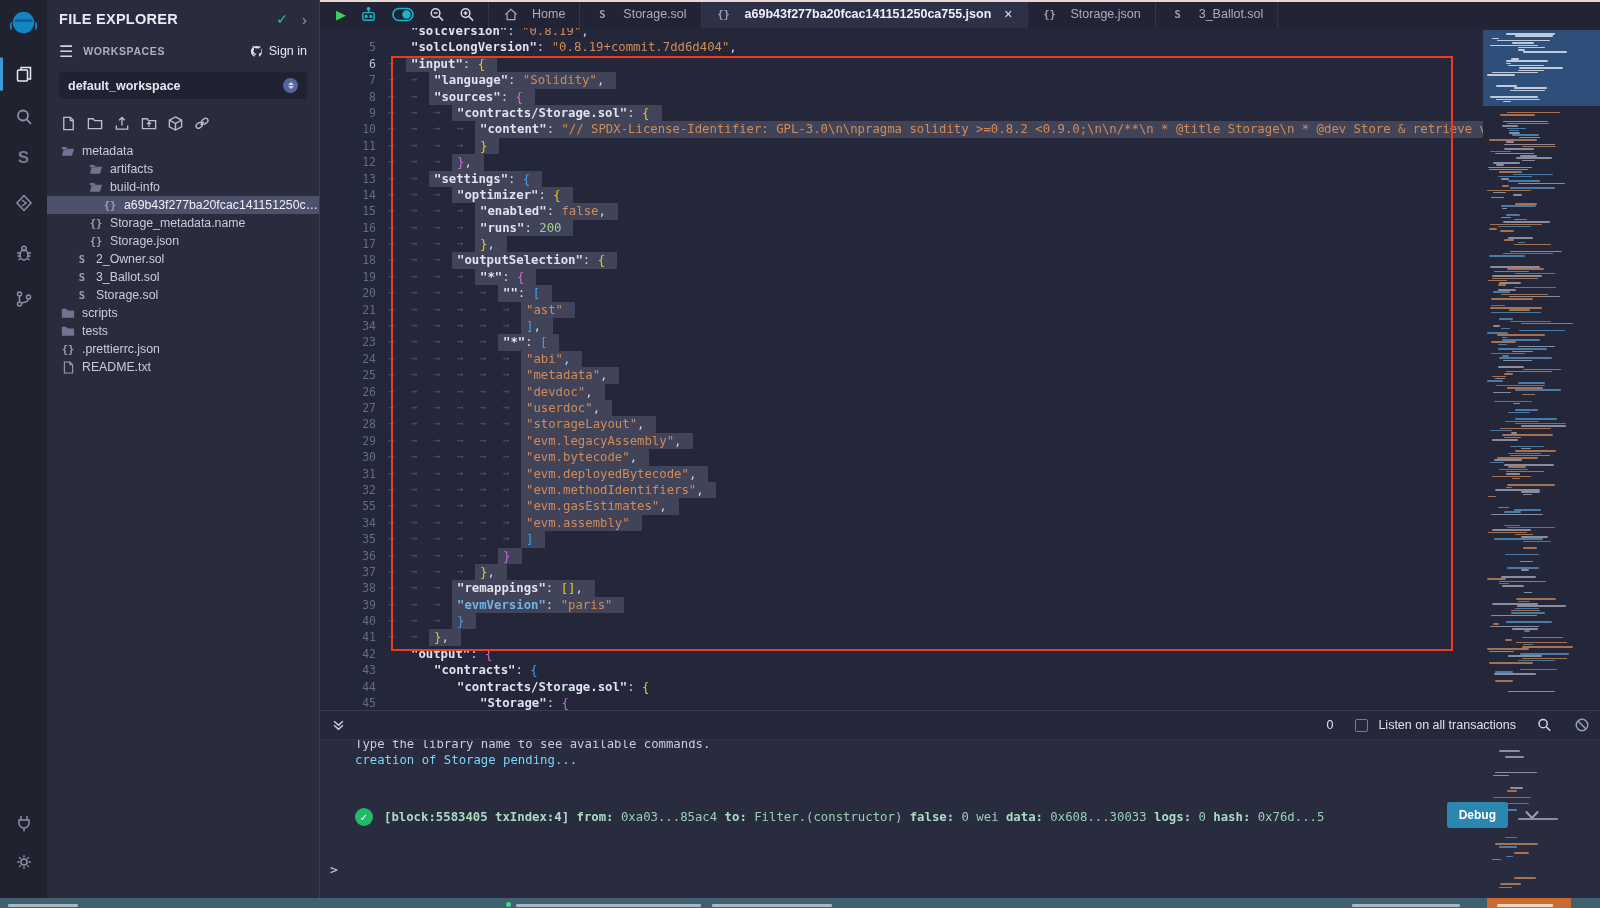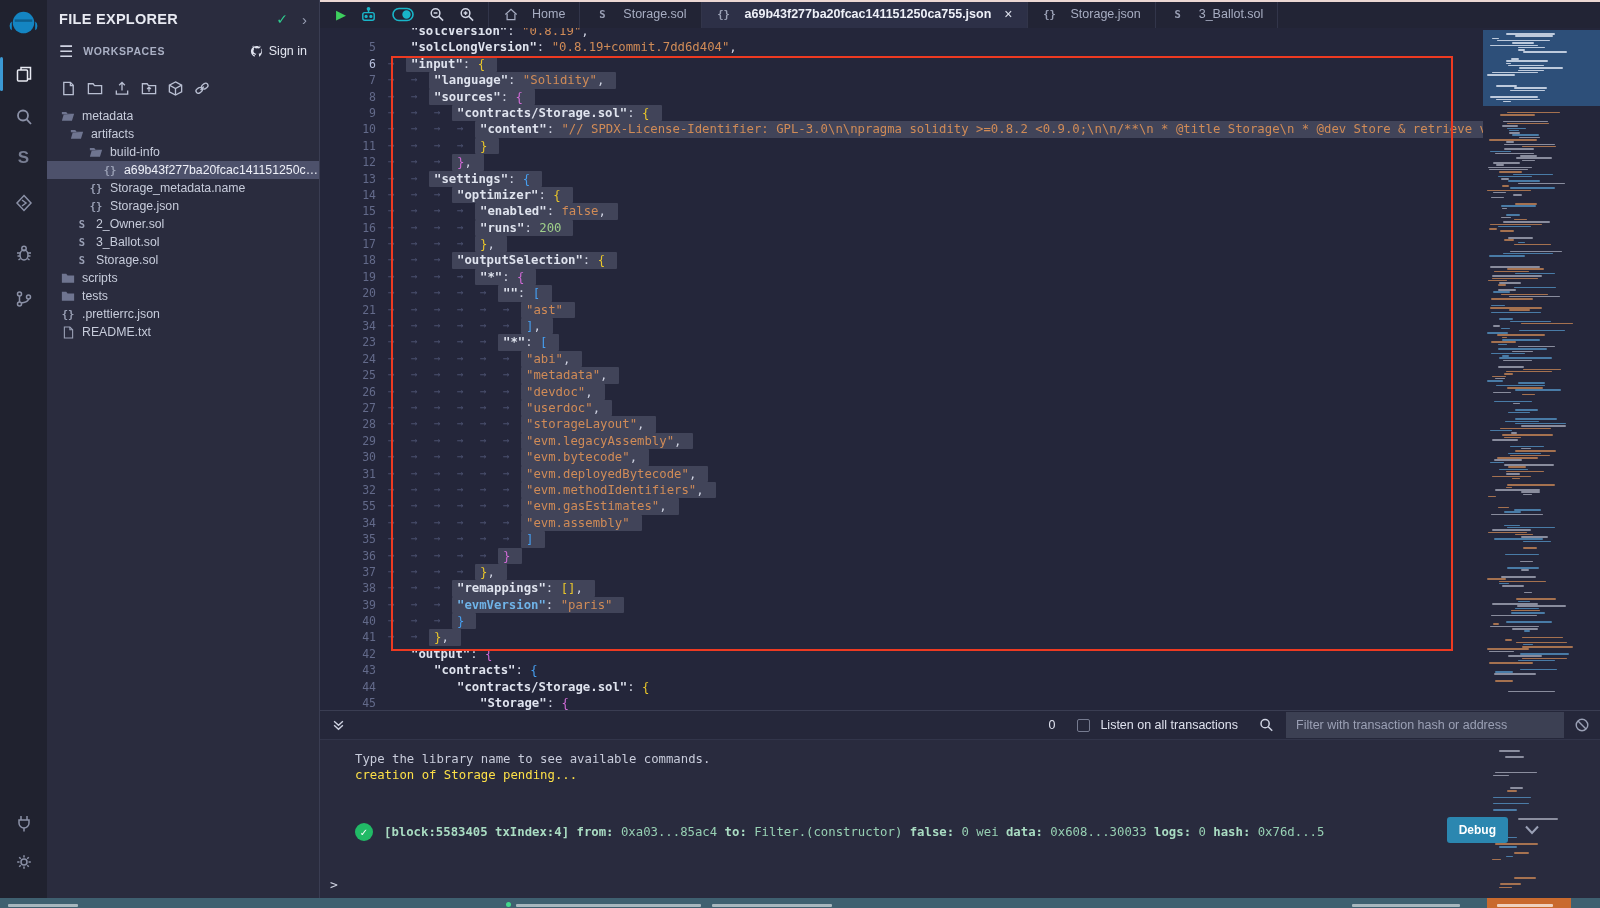--- a/index.html
+++ b/index.html
@@ -80,23 +80,23 @@
   .tt-chevs { margin-left:12px; cursor:pointer; display:flex; flex-direction:column; gap:0px; }
   .tt-right { margin-left:auto; display:flex; align-items:center; }
   .tt-count { font-size:12.5px; color:#dfe2ee; margin-right:22px; }
   .tt-check { width:13px; height:13px; border:1px solid #767b90; border-radius:2px; margin-right:10px; cursor:pointer; }
   .tt-listen { font-size:12.5px; color:#dfe2ee; margin-right:20px; }
   .tt-search { margin-right:12px; display:flex; cursor:pointer; }
   .tt-filter { width:278px; height:26px; background:#3c4053; border:none; color:#dfe2ee; font-size:12.5px; padding:0 10px; font-family:"Liberation Sans", sans-serif; }
   .tt-filter::placeholder { color:#9ba0b5; }
   .tt-ban { margin:0 10px; display:flex; cursor:pointer; }
   .term-minimap { position:absolute; right:0; top:31px; width:117px; height:150px; overflow:hidden; }
-  .term-body { position:absolute; left:0; top:31px; width:1280px; bottom:0; }
+  .term-body { position:absolute; left:0; top:16px; width:1280px; bottom:0; }
   .tlog { font-family:"DejaVu Sans Mono", monospace; font-size:12.3px; color:#c8ccdb; padding-left:35px; line-height:16px; }
-  .tlog.dim { color:#fde047; }
+  .tlog.dim { color:#7dd3fc; }
   .tlog1 { margin-top:10px; }
   .txrow { position:absolute; left:0; top:82px; width:1280px; display:flex; align-items:center; }
   .tx-ic { width:18px; height:18px; border-radius:50%; background:#21ba66; color:#fff; font-size:10px; display:flex; align-items:center; justify-content:center; margin-left:35px; margin-right:11px; flex:none; }
   .tx-text { font-family:"DejaVu Sans Mono", monospace; font-size:12.3px; color:#97d0b3; white-space:nowrap; overflow:hidden; width:940px; }
   .tx-text b { font-weight:700; color:#a9dcc2; }
   .tx-actions { position:absolute; right:60px; top:76px; display:flex; align-items:center; gap:16px; z-index:5; }
   .debug-btn { background:#2b87b0; color:#fff; font-size:12px; font-weight:700; padding:6px 12px; border:none; border-radius:3px; cursor:pointer; font-family:"Liberation Sans", sans-serif; }
   .prompt { position:absolute; left:10px; top:136px; font-family:"DejaVu Sans Mono", monospace; font-size:13px; color:#d0d4e2; }
 
   
@@ -180,20 +180,27 @@
       <span class="sp-burger">☰</span>
       <span class="sp-wslabel">WORKSPACES</span>
       <span class="sp-signin">
         <svg width="15" height="13" viewBox="0 0 16 14">
             <path fill="#dfe2ee" d="M8 1 C4.7 1 2 3.6 2 7 c0 2.7 1.7 4.9 4.1 5.7 l0 -2 c-1.5 .4 -2 -.7 -2 -.7 l1 -.2 c.6 1 1.8 .8 2.3 .6 0-.4.2-.8.4-1 -1.8-.2 -3.1-1 -3.1-2.9 0-.7.2-1.2.6-1.7 -.1-.2 -.3-.9.1-1.8 0 0 .6-.2 1.9.7 a6 6 0 0 1 3.4 0 c1.3-.9 1.9-.7 1.9-.7 .4.9.2 1.6.1 1.8 .4.5.6 1 .6 1.7 0 1.9-1.3 2.7-3.1 2.9 .3.2.5.7.5 1.3 l0 1.9 C12.3 11.9 14 9.7 14 7 c0-3.4-2.7-6-6-6z"></path>
             <path fill="#dfe2ee" d="M3.2 1.6 l1.4 -1 .3 1.2z M12.8 1.6 l-1.4 -1 -.3 1.2z"></path>
           </svg>
         <span>Sign in</span>
       </span>
     </div>
+    <div class="sp-dropdown">
+      <span class="wsname">default_workspace</span>
+      <span class="ws-circle">
+          <i class="up"></i>
+          <i class="dn"></i>
+        </span>
+    </div>
     <div class="sp-tools">
       <span class="ticon">
           <svg width="17" height="17" viewBox="0 0 18 18" fill="none" stroke-width="1.4">
             <path d="M4 2.5 h7 l3 3 V15.5 H4 Z"></path>
             <path d="M11 2.5 V6 h3"></path>
           </svg>
         </span>
       <span class="ticon">
           <svg width="18" height="17" viewBox="0 0 18 18" fill="none" stroke-width="1.4">
             <path d="M2 4 h5 l1.5 2 H16 V14.5 H2 Z"></path>
@@ -227,21 +234,21 @@
     </div>
     <div class="tree" id="tree">
         <div class="tree-row" style="padding-left: 13px;">
           <span class="tree-ic">
             <svg width="14" height="12" viewBox="0 0 16 13">
               <path fill="#6f7590" d="M1 2 h5 l1.5 2 H15 l-2.5 8 H1 Z M1 4.5 V12 l2 -7 H12"></path>
             </svg>
           </span>
           <span class="tree-label">metadata</span>
         </div>
-        <div class="tree-row" style="padding-left: 22px;">
+        <div class="tree-row" style="padding-left: 41px;">
           <span class="tree-ic">
             <svg width="14" height="12" viewBox="0 0 16 13">
               <path fill="#6f7590" d="M1 2 h5 l1.5 2 H15 l-2.5 8 H1 Z M1 4.5 V12 l2 -7 H12"></path>
             </svg>
           </span>
           <span class="tree-label">artifacts</span>
         </div>
         <div class="tree-row" style="padding-left: 41px;">
           <span class="tree-ic">
             <svg width="14" height="12" viewBox="0 0 16 13">
@@ -676,21 +683,20 @@
         <span class="tt-right">
           <span class="tt-count">0</span>
           <span class="tt-check"></span>
           <span class="tt-listen">Listen on all transactions</span>
           <span class="tt-search">
               <svg width="16" height="16" viewBox="0 0 18 18" fill="none" stroke="#cfd3e2" stroke-width="1.7">
                 <circle cx="8" cy="7.5" r="4.6"></circle>
                 <path d="M11.5 11 L16 15.5"></path>
               </svg>
             </span>
-          <input class="tt-filter" value="" placeholder="Filter with transaction hash or address" style="">
           <span class="tt-ban">
               <svg width="16" height="16" viewBox="0 0 18 18" fill="none" stroke="#9aa0b5" stroke-width="1.6">
                 <circle cx="9" cy="9" r="6.5"></circle>
                 <path d="M4.5 4.5 L13.5 13.5"></path>
               </svg>
             </span>
         </span>
       </div>
       <div class="term-minimap" id="termmm">
           <div class="mm-bar" style="left: 16px; width: 21.1036px; top: 9.1px; background: rgba(220, 224, 238, 0.55);"></div>

